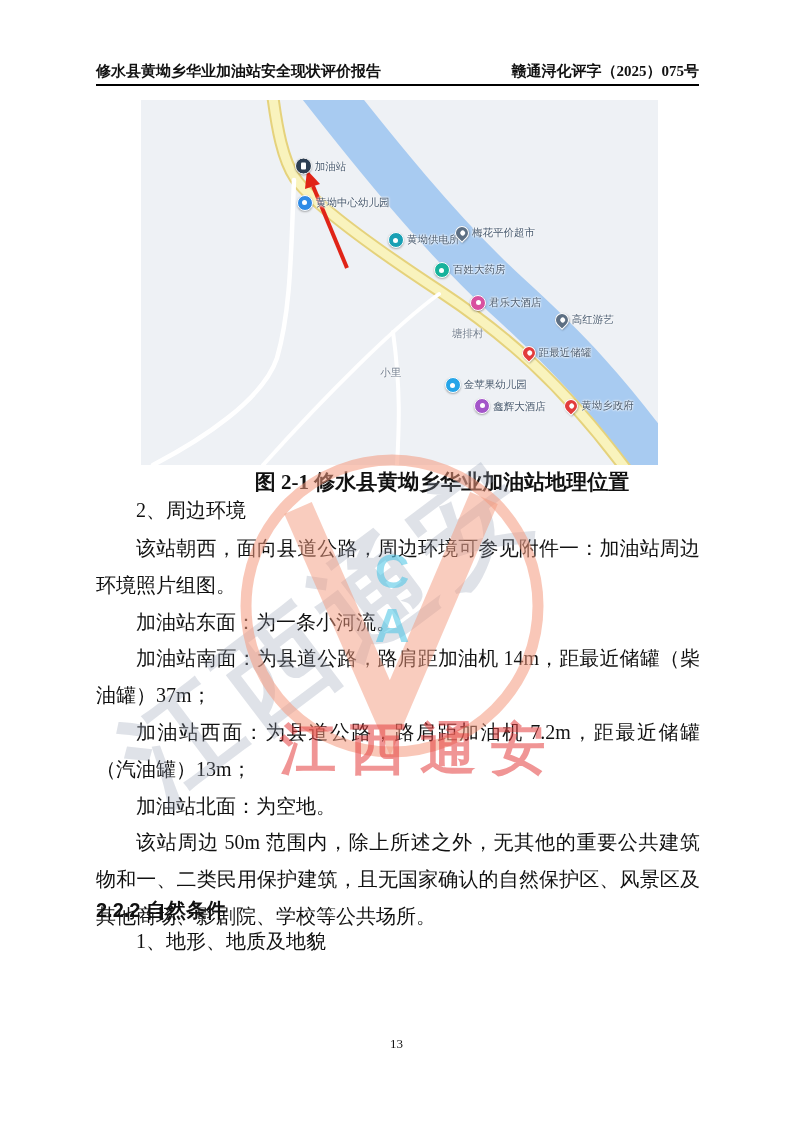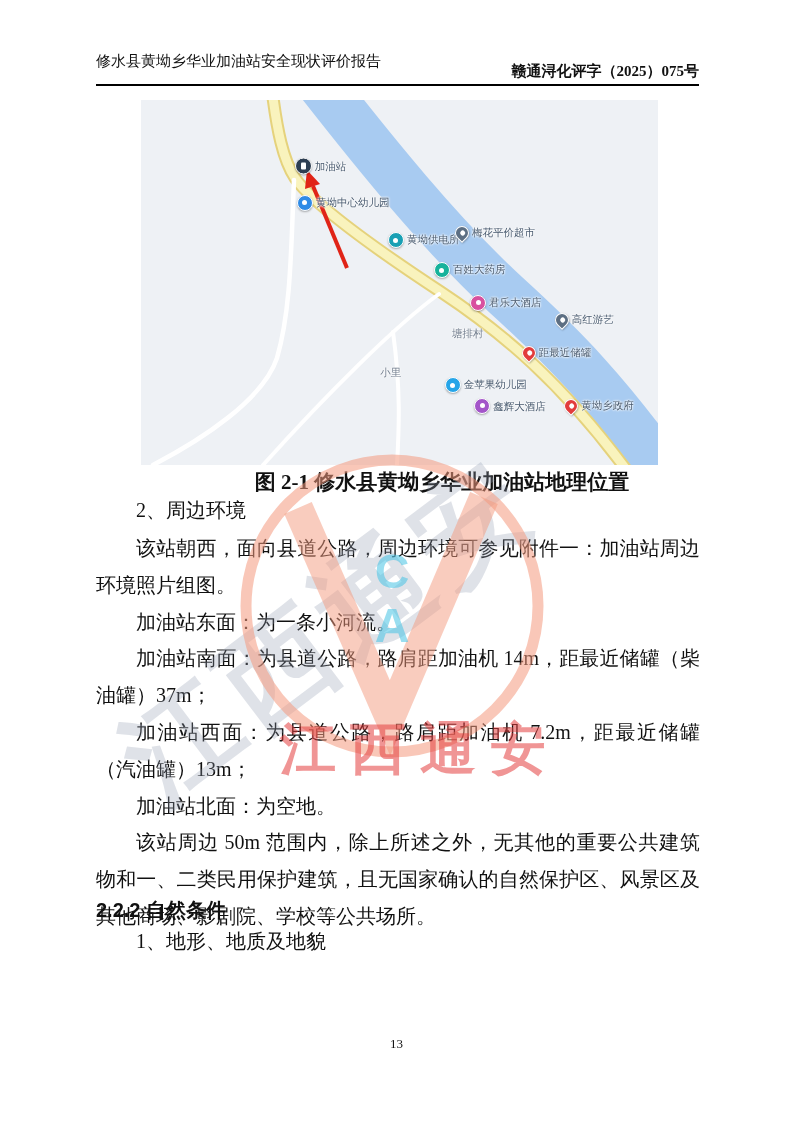--- a/index.html
+++ b/index.html
@@ -1,19 +1,19 @@
 <!DOCTYPE html>
 <html><head>
 <meta charset="utf-8">
 <style>
   html,body{margin:0;padding:0;background:#fff;}
   .page{position:relative;width:793px;height:1122px;background:#fff;overflow:hidden;
         font-family:"Liberation Serif","DejaVu Serif",serif;color:#111;}
   
-  .hdr-left{position:absolute;left:96px;top:52px;font-size:15px;font-weight:normal;}
+  .hdr-left{position:absolute;left:96px;top:62px;font-size:15px;font-weight:bold;}
   .hdr-right{position:absolute;right:94px;top:62px;font-size:15px;font-weight:bold;}
   .hdr-rule{position:absolute;left:96px;right:94px;top:84px;border-bottom:2px solid #000;}
   
   .map{position:absolute;left:141px;top:100px;width:517px;height:365px;background:#eef1f5;overflow:hidden;}
   .map svg{position:absolute;left:0;top:0;}
   .poi{position:absolute;display:flex;align-items:center;gap:3px;white-space:nowrap;
        transform:translate(-8px,-50%);z-index:3;}
   .poi-icon{display:flex;align-items:center;justify-content:center;flex:none;
             box-shadow:0 1px 2px rgba(0,0,0,.3);}
   .icon-bubble{width:14px;height:14px;border-radius:50%;border:1.5px solid #fff;}

